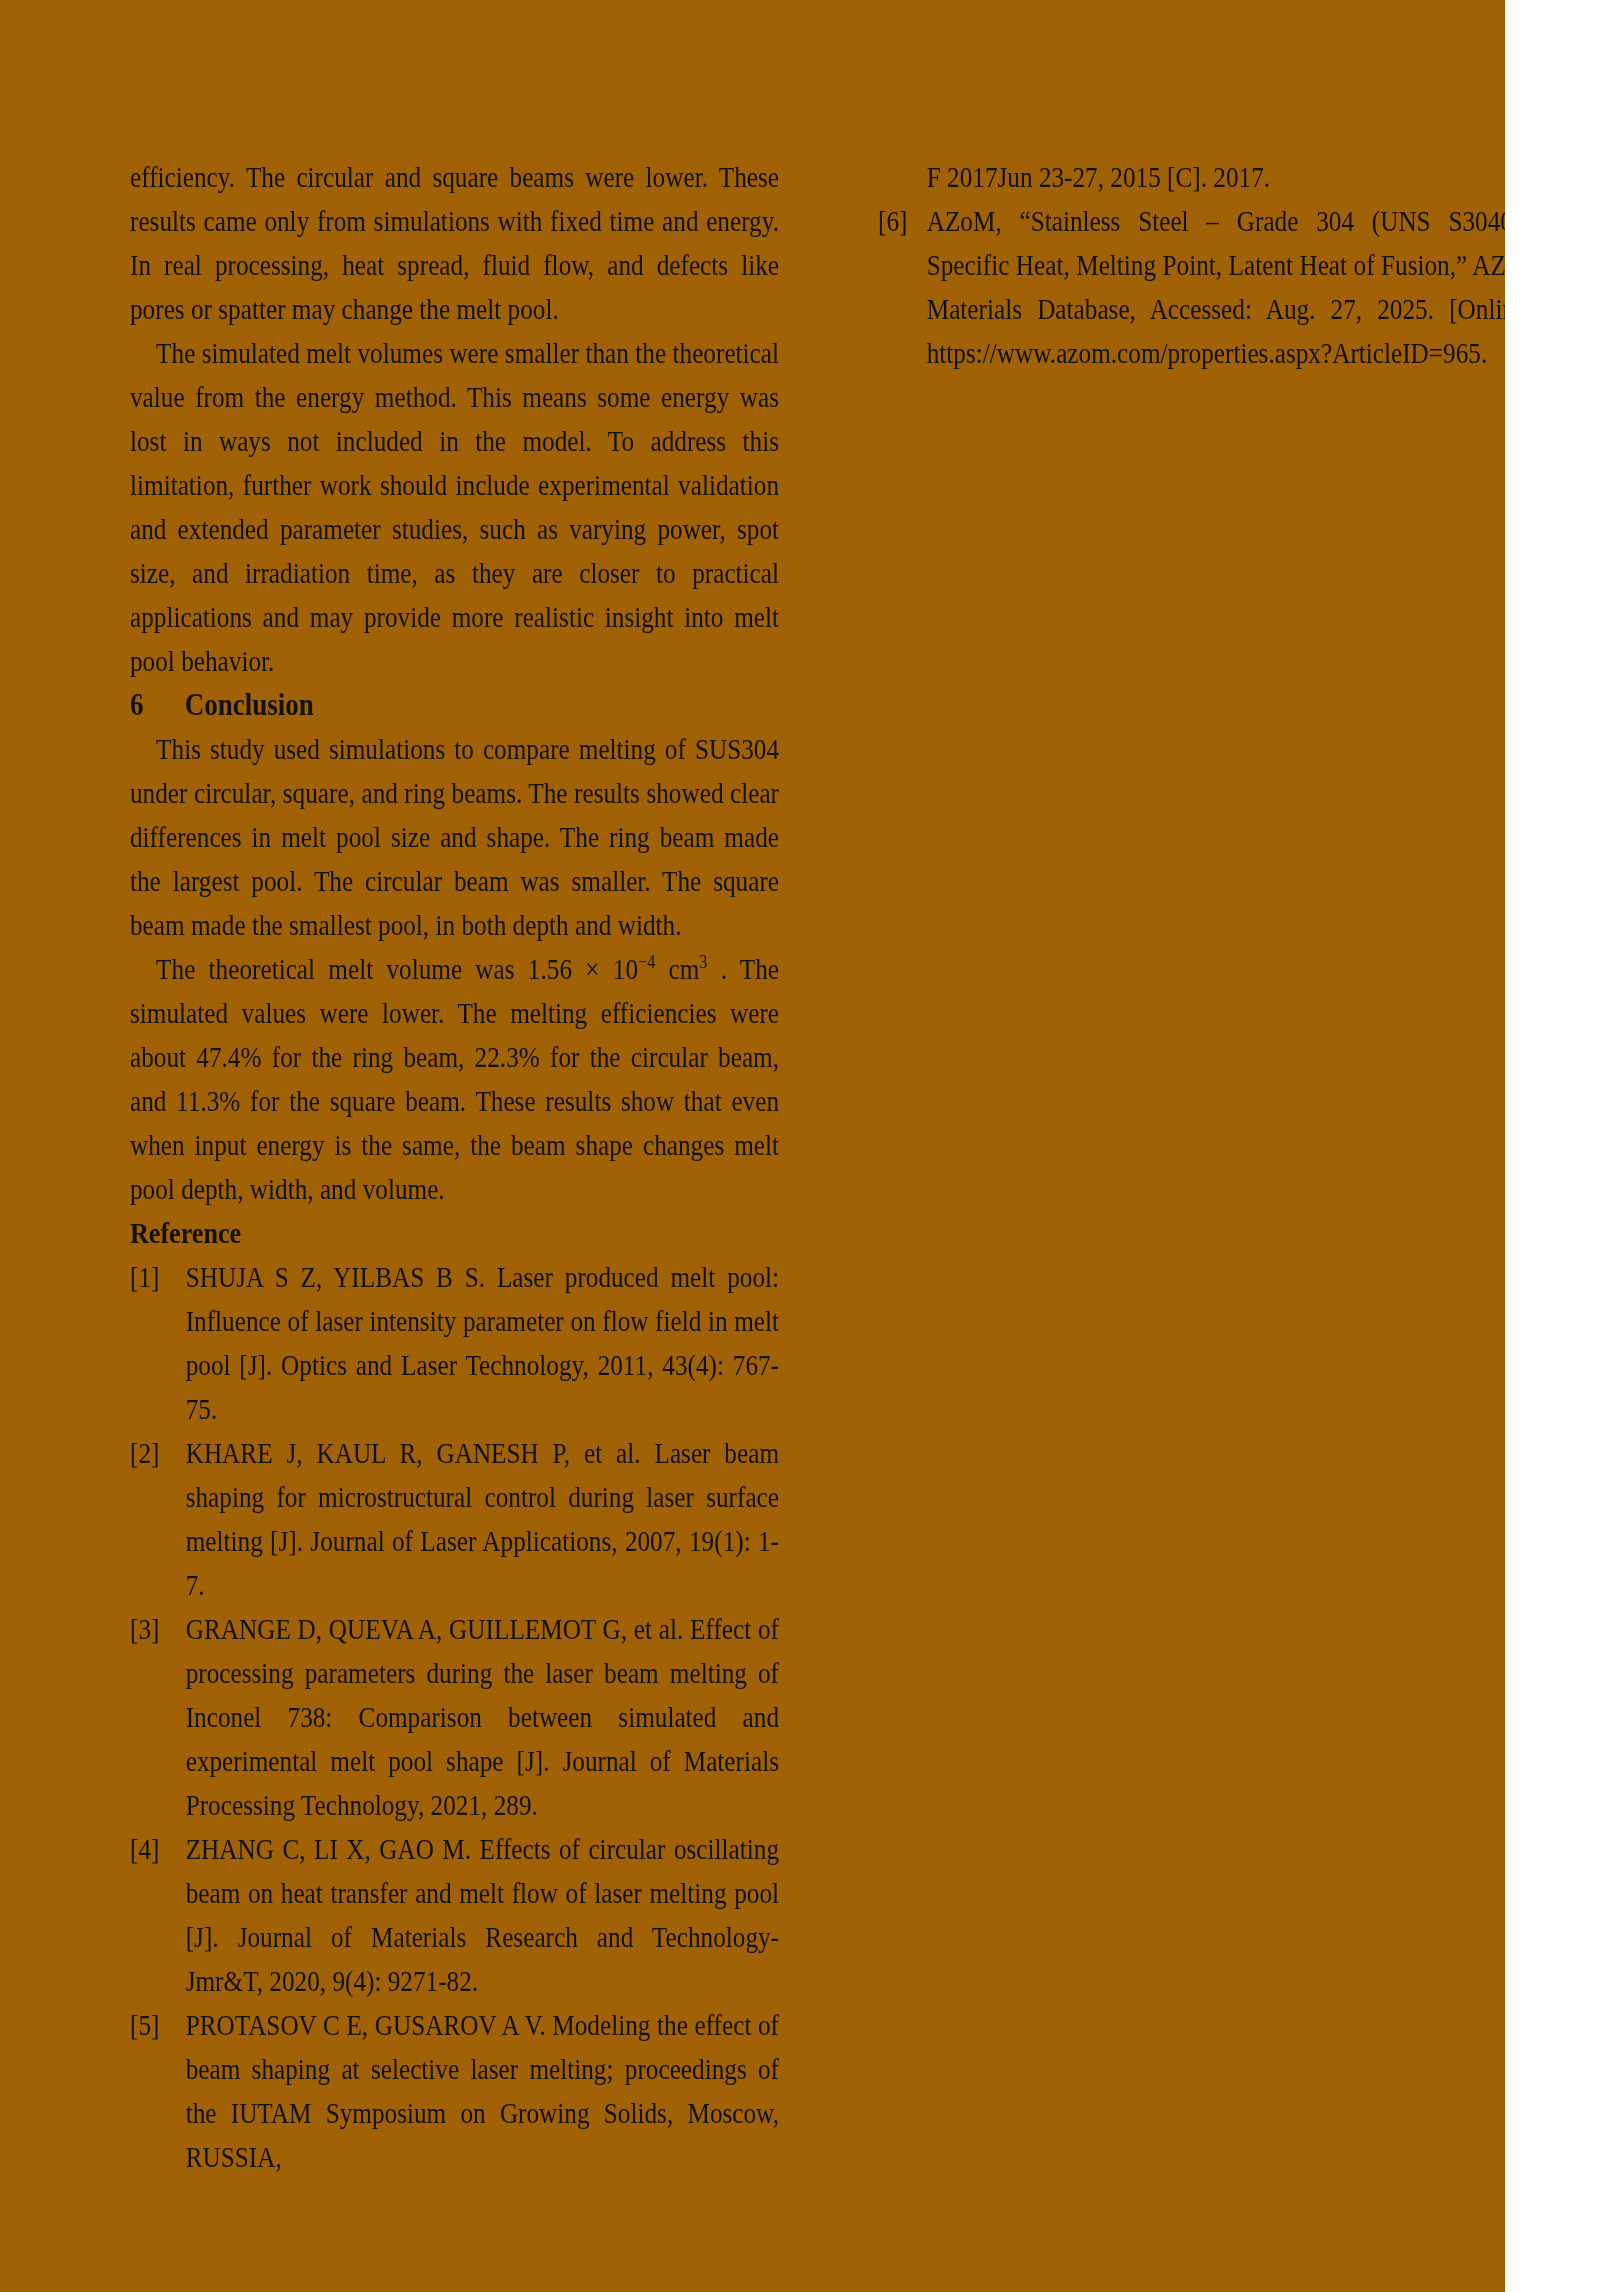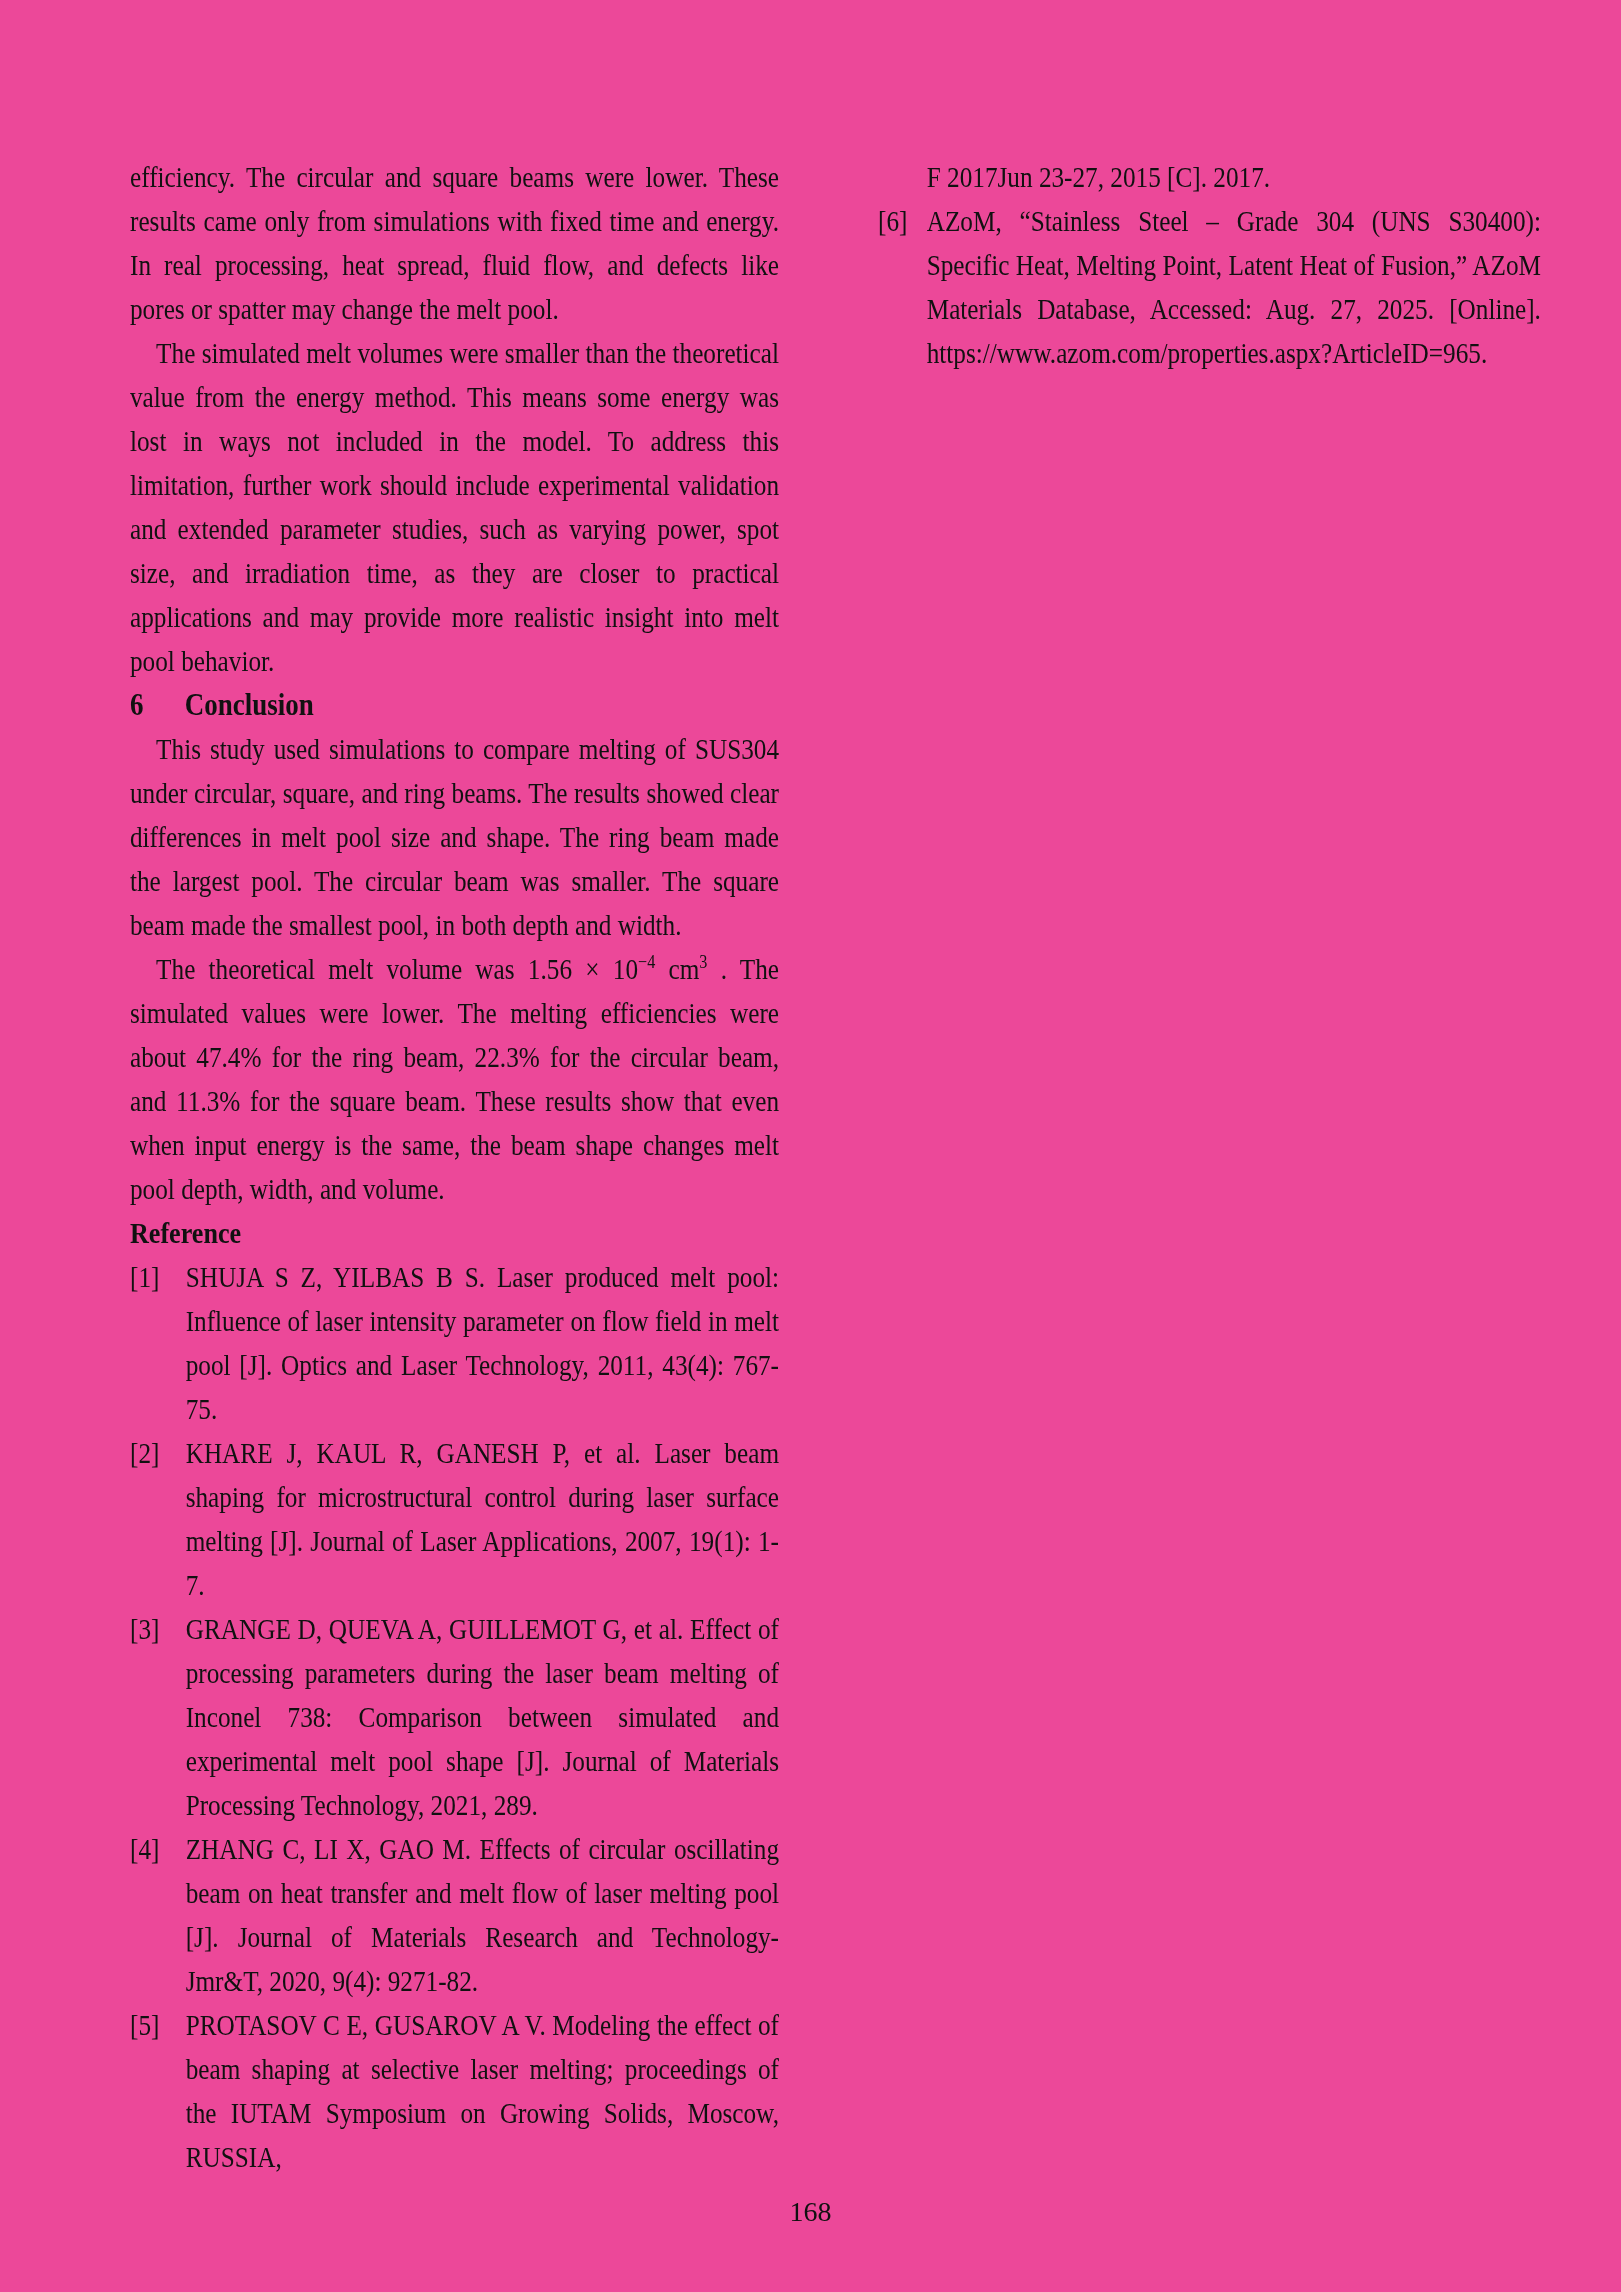--- a/index.html
+++ b/index.html
@@ -2,23 +2,23 @@
 <html><head>
 <meta charset="utf-8">
 <style>
   html, body {
     margin: 0;
     padding: 0;
     background: #ffffff;
   }
   .page {
     position: relative;
-    width: 1621px;
+    width: 1505px;
     height: 2293px;
-    background: #ec4899;
+    background: #a16207;
     color: #111111;
     font-family: "Liberation Serif", "DejaVu Serif", serif;
     overflow: hidden;
   }
   .col { position: absolute; top: 155px; }
   .col-left  { left: 130px; width: 649px; }
   .col-right { left: 836px; width: 663px; margin-left: 42px; }
   .col-inner { transform-origin: 0 0; transform: scaleX(0.87); }
   .col-left  .col-inner { width: 746px; }
   .col-right .col-inner { width: 762px; }
@@ -135,16 +135,15 @@
       </div>
 
       <div class="ref-item">
         <span class="ref-label">[6]</span>
         <span class="ref-text">AZoM, “Stainless Steel – Grade 304 (UNS S30400): Specific Heat, Melting Point, Latent Heat of Fusion,” AZoM Materials Database, Accessed: Aug. 27, 2025. [Online]. https://www.azom.com/properties.aspx?ArticleID=965.</span>
       </div>
 
     </div>
   </div>
 
-  <div class="page-footer">168</div>
 
 </div>
 
 
 </body></html>

